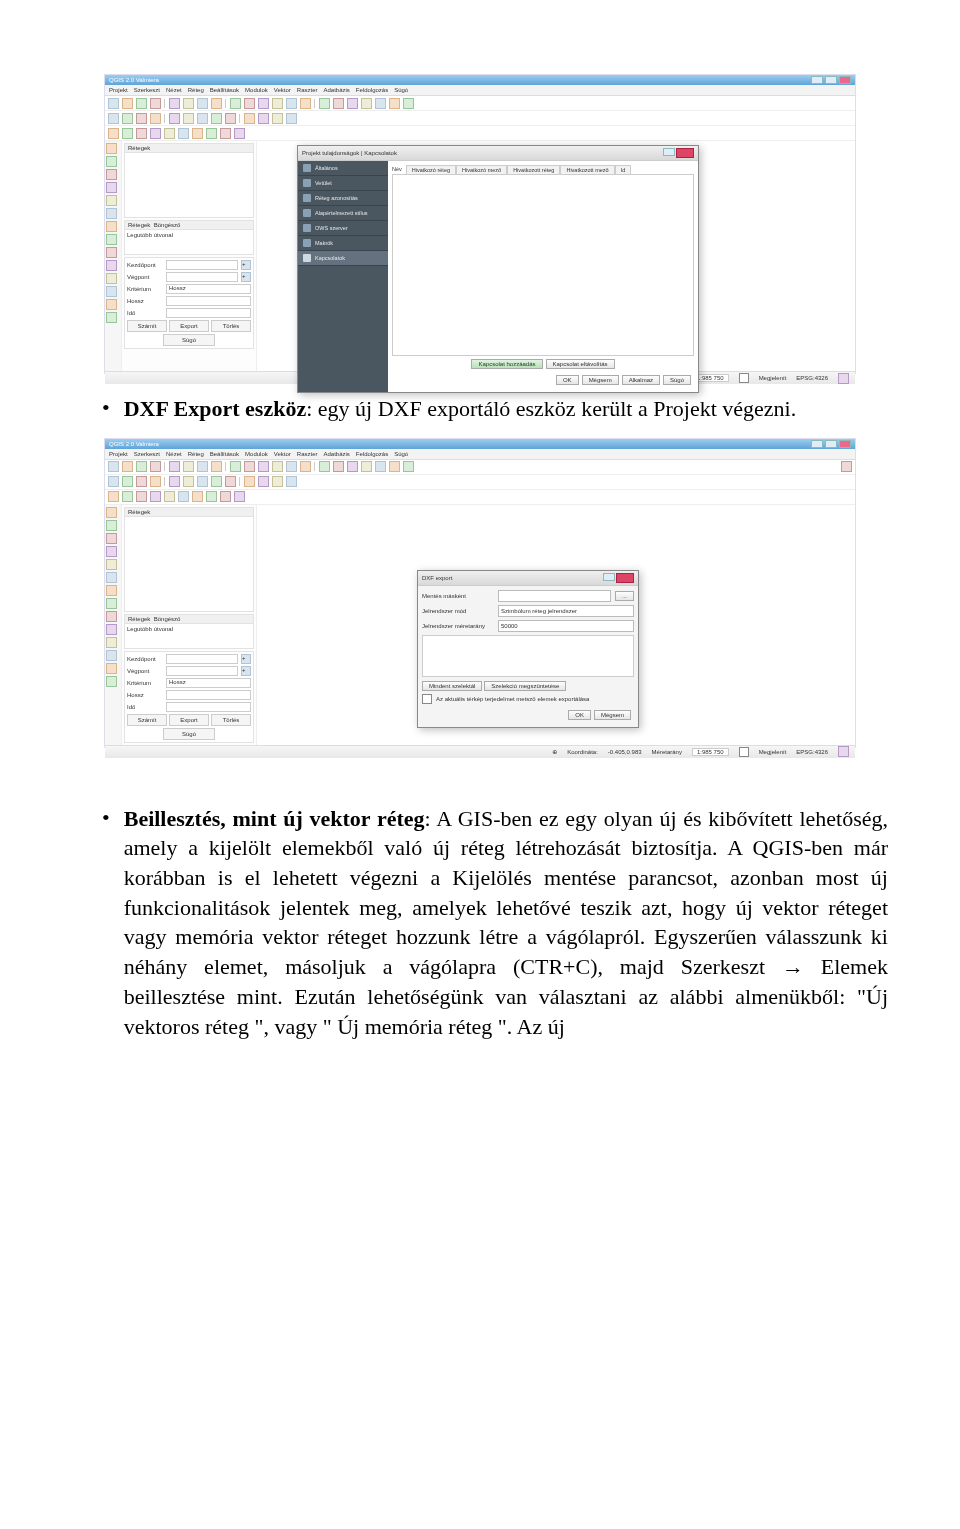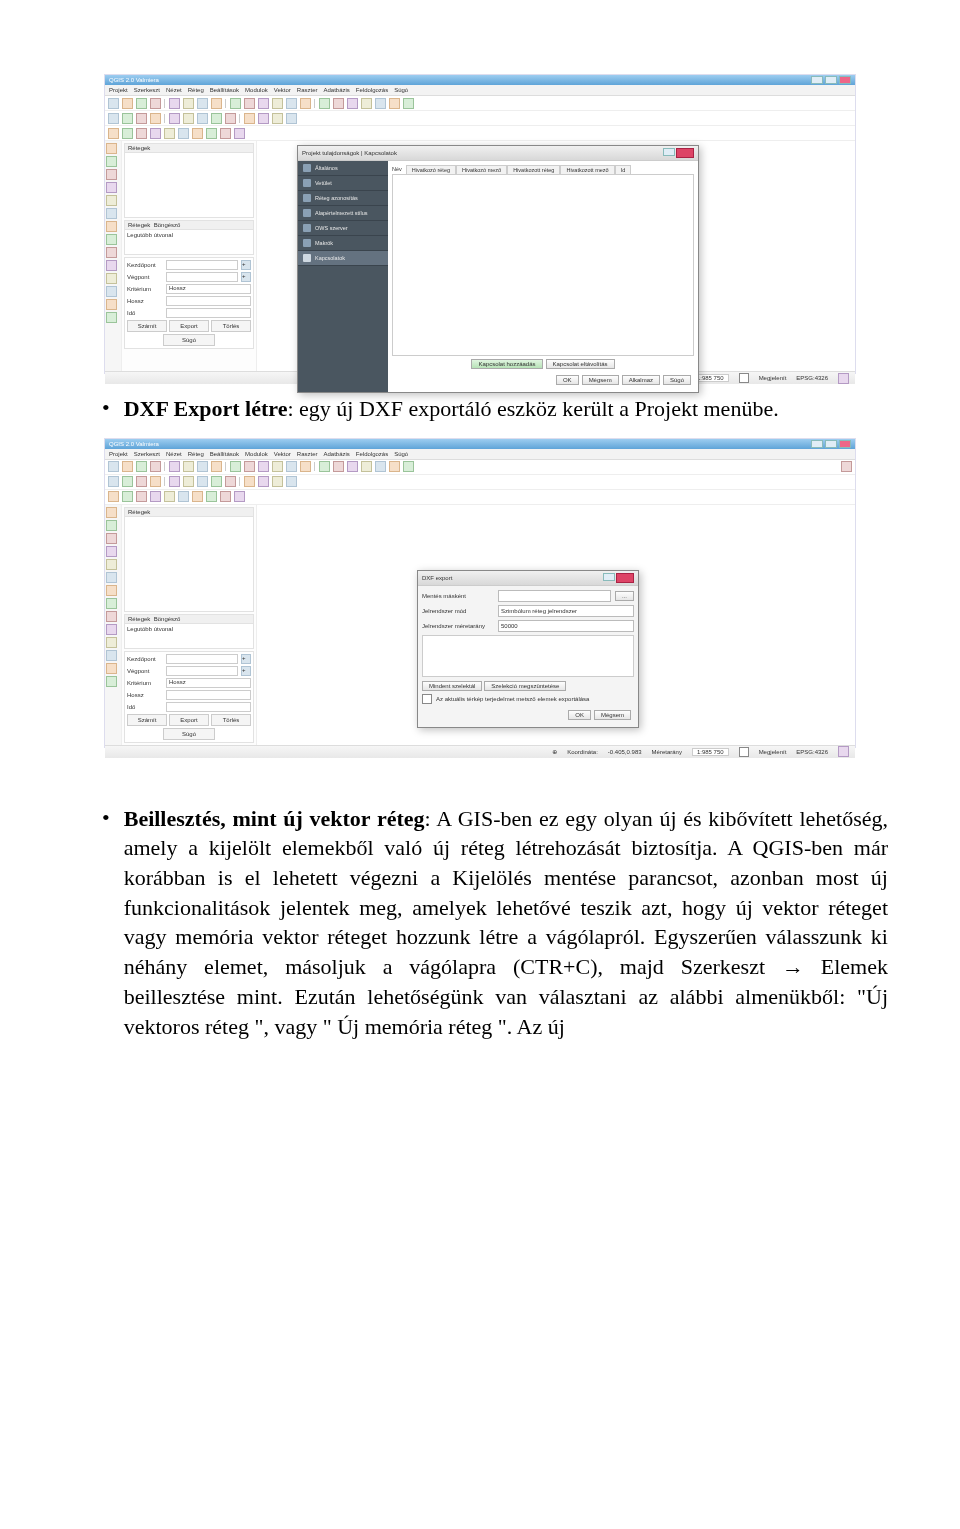--- a/index.html
+++ b/index.html
@@ -392,21 +392,21 @@
       <span class="chk"></span>
       <span>Megjelenít</span>
       <span>EPSG:4326</span>
       <span class="ticon c4" style="width:9px;height:9px;"></span>
     </div>
   </div>
 
   <div class="doc-bullet">
     <div class="dot">•</div>
     <div class="txt">
-      <span class="bold">DXF Export létre</span><span>: egy új DXF exportáló eszköz került a Projekt menübe.</span>
+      <span class="bold">DXF Export eszköz</span><span>: egy új DXF exportáló eszköz került a Projekt végezni.</span>
     </div>
   </div>
 
   <div class="screenshot" style="height:308px;">
     <div class="titlebar">
       <span>QGIS 2.0 Valmiera</span>
       <div class="winbtns">
         <div class="winbtn"></div>
         <div class="winbtn"></div>
         <div class="winbtn" style="background:#e68;"></div>

